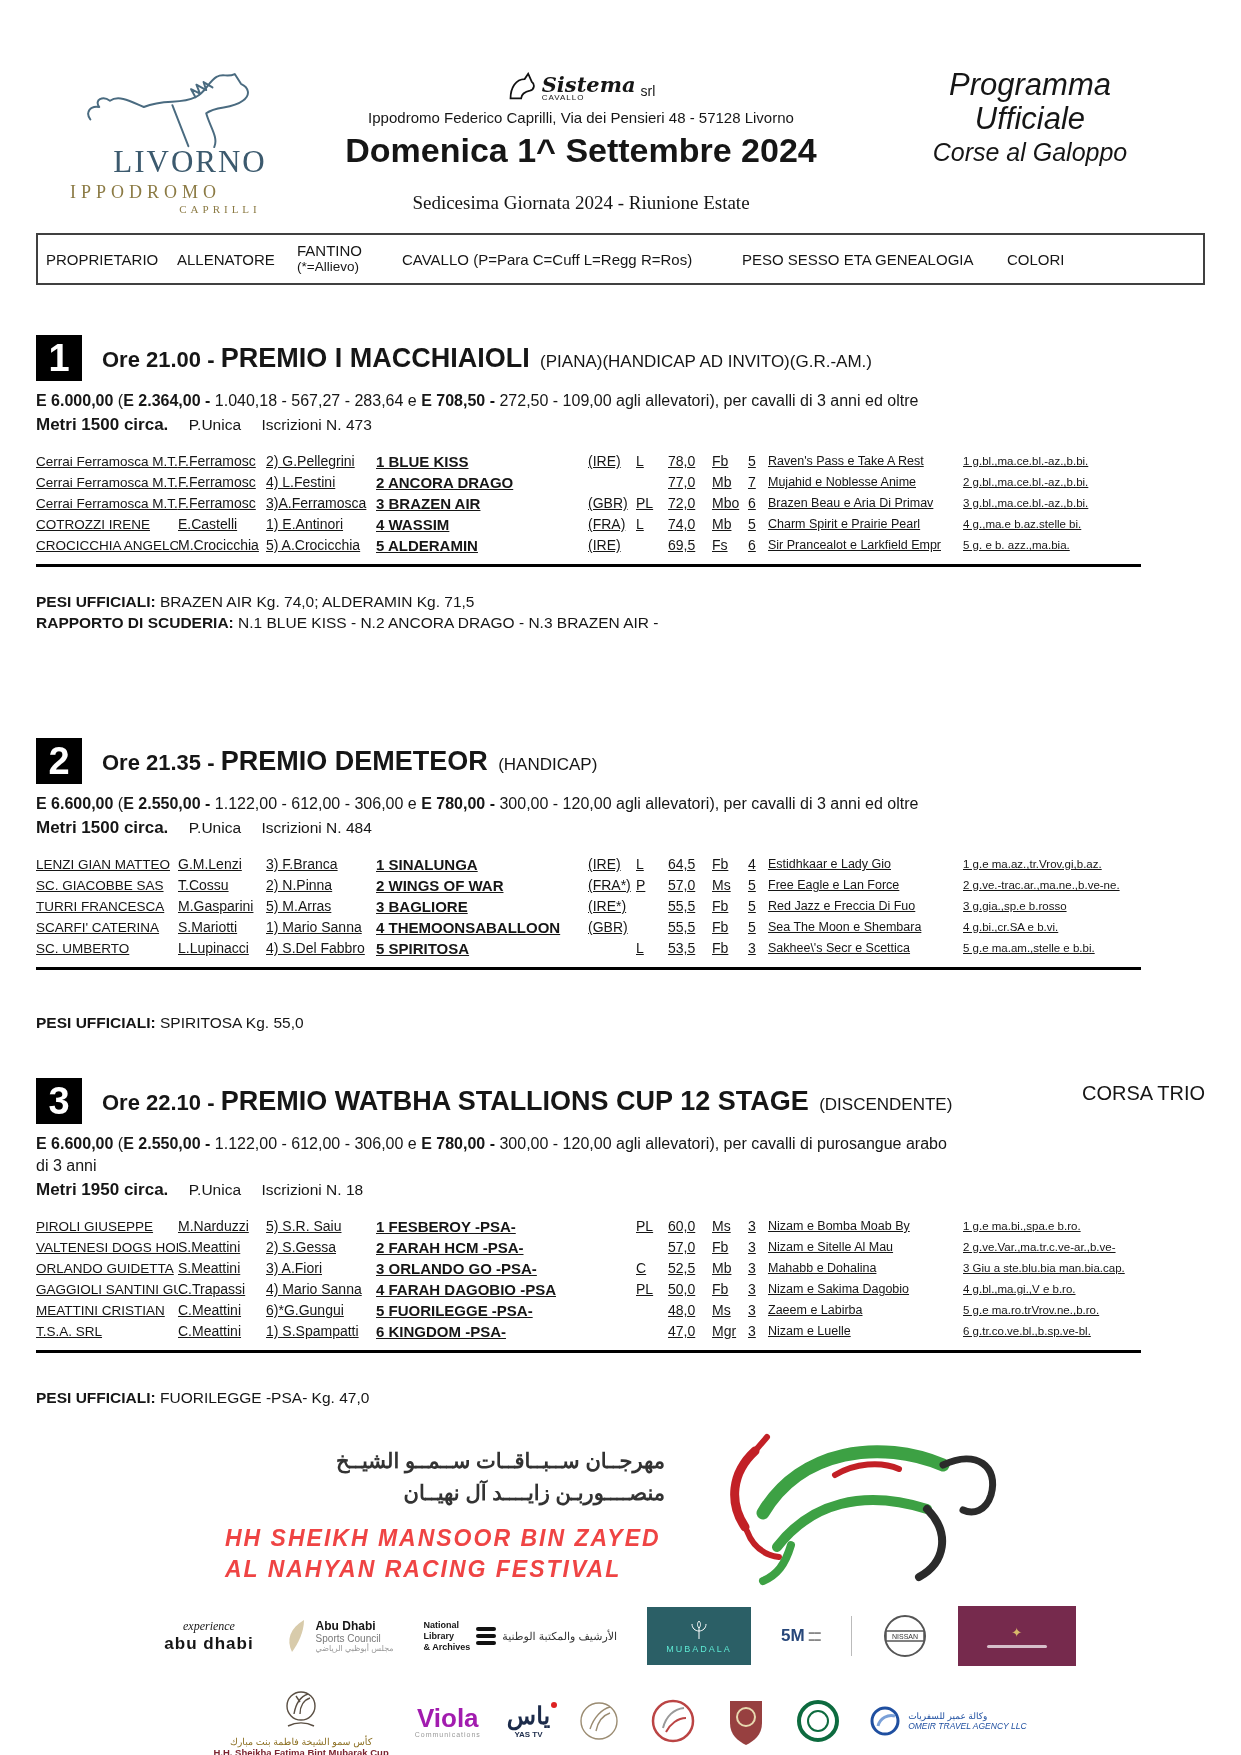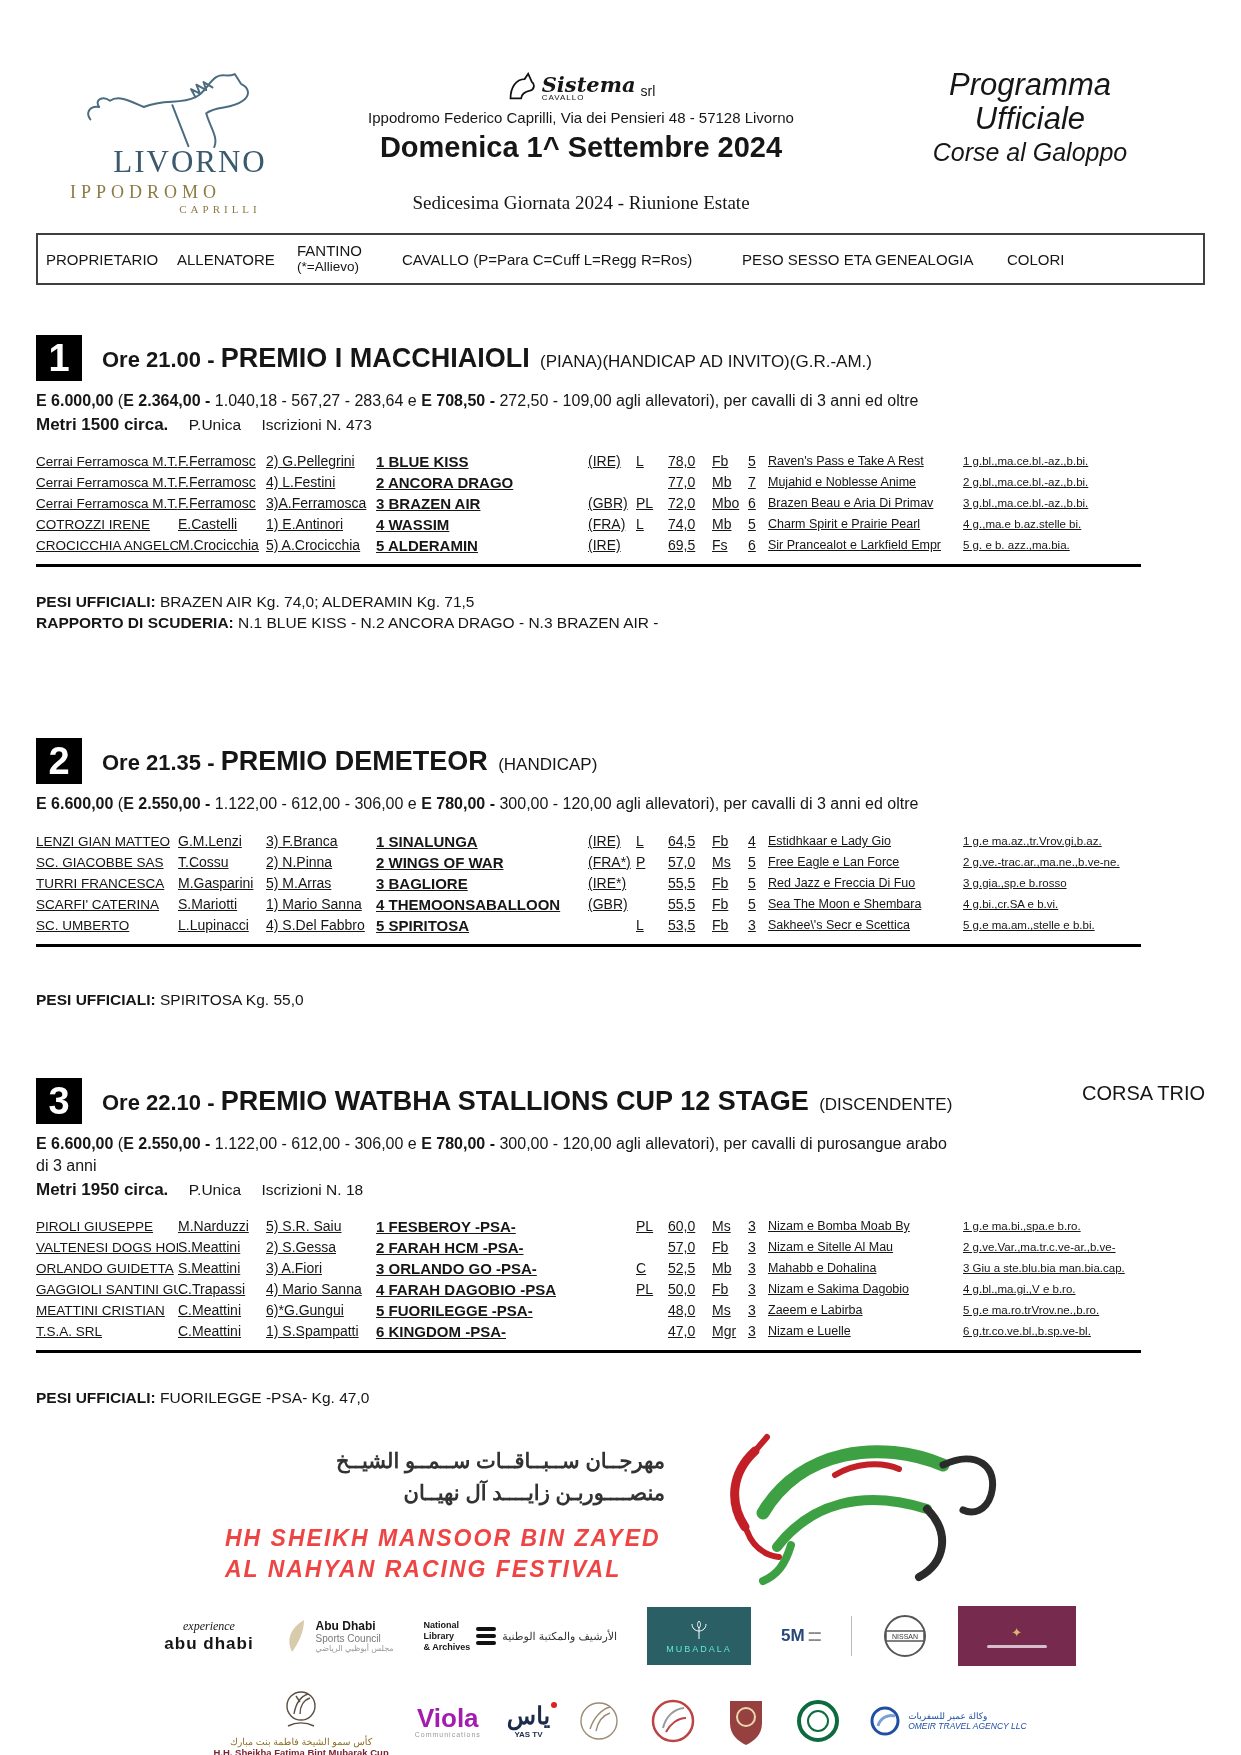--- a/index.html
+++ b/index.html
@@ -15,21 +15,21 @@
   .logo-name{font-family:"Liberation Serif",serif;font-size:31px;letter-spacing:2px;color:#3c5a6e;margin-top:-4px;text-align:center;}
   .logo-ippo{font-family:"Liberation Serif",serif;font-size:18px;letter-spacing:5px;color:#8c7b45;text-align:left;margin-top:2px;}
   .logo-capr{font-family:"Liberation Serif",serif;font-size:11px;letter-spacing:4px;color:#8c7b45;text-align:center;margin-left:60px;}
 
   .hcenter{left:36px;top:66px;width:1090px;text-align:center;}
   .sistema{display:inline-flex;align-items:flex-end;gap:5px;height:36px;}
   .sis-script{font-family:"DejaVu Serif",serif;font-style:italic;font-size:21px;font-weight:bold;line-height:1;}
   .sis-cav{font-size:8px;letter-spacing:1px;margin-top:-2px;text-align:left;}
   .sis-srl{font-size:14px;line-height:1.4;}
   .address{font-size:15px;margin-top:3px;}
-  .datetitle{font-size:29px;font-weight:bold;margin-top:5px;}
+  .datetitle{font-size:34px;font-weight:bold;margin-top:5px;}
   .hright{left:900px;top:68px;width:260px;text-align:center;font-style:italic;}
   .prog1{font-size:31px;line-height:34px;}
   .prog3{font-size:25px;line-height:32px;}
   .giornata{left:36px;top:192px;width:1090px;text-align:center;font-family:"Liberation Serif",serif;font-size:19px;}
 
   
   .colbox{left:36px;top:233px;width:1165px;height:48px;border:2px solid #404040;display:flex;align-items:center;font-size:15px;}
   .colbox .c1{width:131px;padding-left:8px;}
   .colbox .c2{width:120px;}
   .colbox .c3{width:105px;line-height:16px;}
@@ -247,20 +247,25 @@
 
 <section class="abs race" style="top:738px">
   <div class="race-head">
     <div class="race-num">2</div>
     <div class="race-title">
       <span class="rt-time">Ore 21.35 - </span><span class="rt-name">PREMIO DEMETEOR</span>
       <span class="rt-suffix">(HANDICAP)</span>
     </div>
   </div>
   <p class="prize"><span class="b">E 6.600,00</span><span> (</span><span class="b">E 2.550,00 -</span><span> 1.122,00 - 612,00 - 306,00 e </span><span class="b">E 780,00 -</span><span> 300,00 - 120,00  agli allevatori), per cavalli di 3 anni ed oltre</span></p>
+  <p class="metri">
+    <span class="m-bold">Metri 1500 circa.</span>
+    <span class="m-reg">P.Unica</span>
+    <span class="m-reg">Iscrizioni N. 484</span>
+  </p>
   <div class="entries">
       <div class="entry-row">
     <span class="c-prop">LENZI GIAN MATTEO</span>
     <span class="c-all">G.M.Lenzi</span>
     <span class="c-fant">3) F.Branca</span>
     <span class="c-cav">1 SINALUNGA</span>
     <span class="c-paese">(IRE)</span>
     <span class="c-bard">L</span>
     <span class="c-peso">64,5</span>
     <span class="c-sesso">Fb</span>

